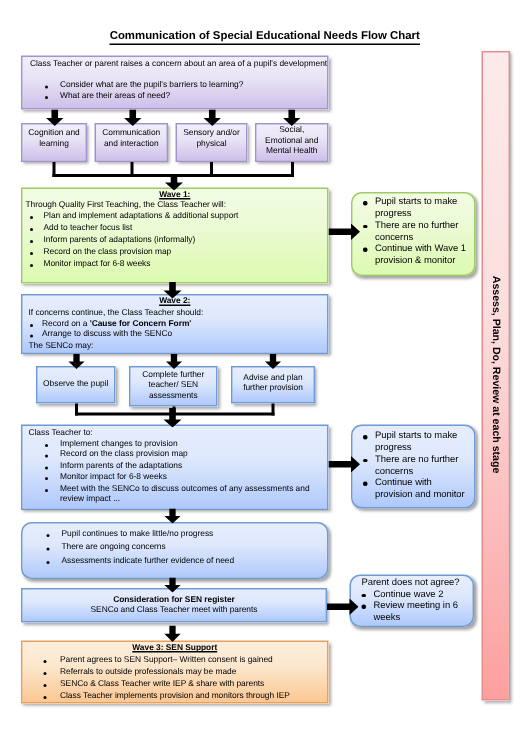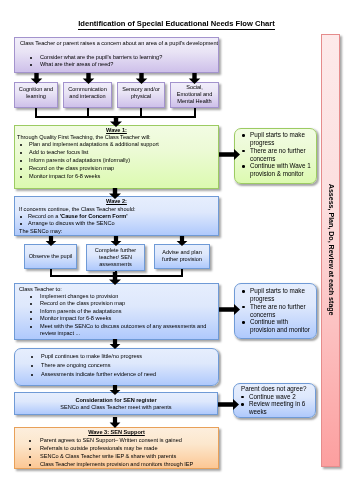--- a/index.html
+++ b/index.html
@@ -25,21 +25,21 @@
   .bld{font-weight:bold;}
   .ul{text-decoration:underline;}
   .bullet{position:absolute;border-radius:50%;background:#000;}
 
   .arrow{position:absolute;z-index:5;}
 </style>
 </head>
 <body>
 
 <div id="page">
-  <div class="title"><span>Identification of Special Educational Needs Flow Chart</span></div>
+  <div class="title"><span>Communication of Special Educational Needs Flow Chart</span></div>
 
   <div class="rect purple" style="left:14px;top:37px;width:205px;height:36px;"></div>
   <div class="txt" style="left:20px;top:39.5px;width:200px;">Class Teacher or parent raises a concern about an area of a pupil's development</div>
   <div class="txt" style="left:40px;top:53.5px;width:180px;">Consider what are the pupil's barriers to learning?</div>
   <div class="bullet" style="left:30px;top:56.5px;width:2.2px;height:2.2px;"></div>
   <div class="txt" style="left:40px;top:61px;width:180px;">What are their areas of need?</div>
   <div class="bullet" style="left:30px;top:64px;width:2.2px;height:2.2px;"></div>
 
   <svg class="arrow" style="left:30px;top:73px;" width="13" height="11" viewBox="0 0 13 11">
       <path d="M4.3 0 L8.7 0 L8.7 5.6 L12.3 5.6 L6.5 11 L0.7 5.6 L4.3 5.6 Z" fill="#000"></path>

